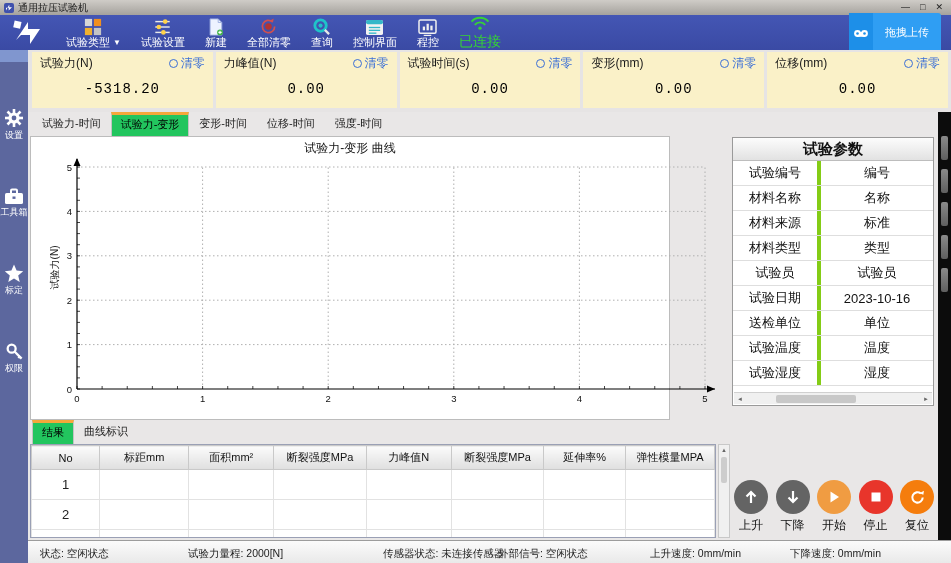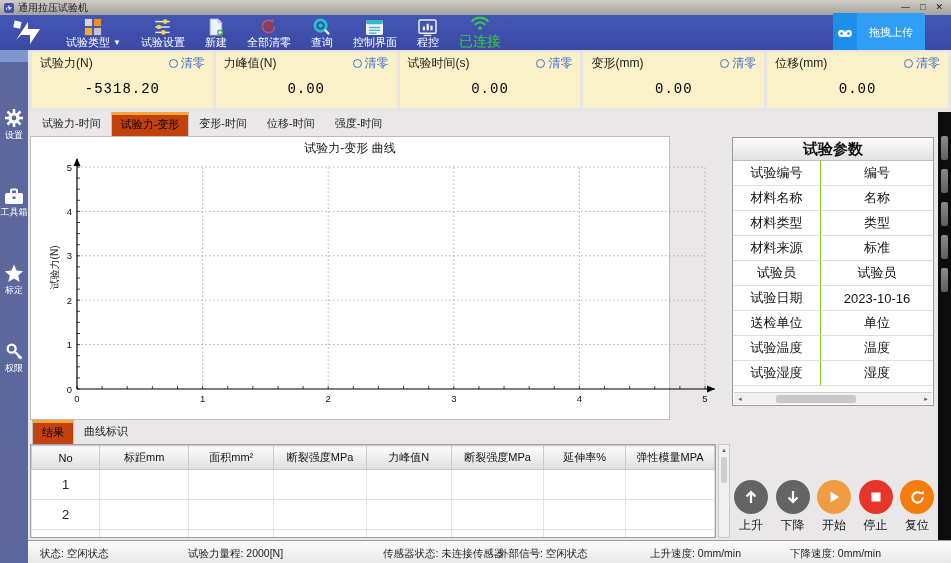--- a/index.html
+++ b/index.html
@@ -21,21 +21,21 @@
   
   .toolbar { position:absolute; left:0; top:15px; width:951px; height:35px;
     background:linear-gradient(#4456b4,#3a4aa4); display:flex; align-items:center; }
   .logo { width:56px; height:35px; display:flex; align-items:center; justify-content:center; }
   .tbitem { display:flex; flex-direction:column; align-items:center; justify-content:center;
     color:#fff; font-size:11px; padding:0 10px; height:35px; cursor:pointer; position:relative; }
   .tbitem .ic { height:19px; display:flex; align-items:flex-end; justify-content:center; }
   .tbitem .lab { line-height:13px; white-space:nowrap; display:flex; align-items:center; gap:3px; }
   .caret { font-size:8px; color:#fff; }
   .conn { display:flex; flex-direction:column; align-items:center; font-size:14px; padding:0 10px; }
-  .upload { margin-left:auto; margin-right:26px; height:40px; display:flex; align-items:stretch;
+  .upload { margin-left:auto; margin-right:10px; height:40px; display:flex; align-items:stretch;
     border-radius:3px; overflow:hidden; cursor:pointer;padding-left:28px; }
   .upload .cbox { width:24px; background:#1d8fe8; display:flex; align-items:center; justify-content:center; }
   .upload .ctxt { background:#2f9ef3; color:#fff; font-size:11px; display:flex; align-items:center; padding:0 12px; }
 
   
   .meters { position:absolute; left:28px; top:50px; width:923px; height:62px;
     background:#e6e4e4; display:flex; gap:3px; padding:2px 3px 4px 4px; }
   .meter { flex:1; background:#faf1c8; display:flex; flex-direction:column; padding:3px 8px 2px; }
   .meter .mtop { display:flex; align-items:center; justify-content:space-between; }
   .meter .mlabel { color:#1b1b1b; font-size:12px; }
@@ -48,21 +48,21 @@
   .sidebar { position:absolute; left:0; top:50px; width:28px; height:513px; background:#5c679e; }
   .sidebar .cap { width:28px; height:12px; background:#8096cf; }
   .sbitem { display:flex; flex-direction:column; align-items:center; color:#fff;
     font-size:9px; margin-top:46px; cursor:pointer; line-height:11px; text-align:center; }
   .sbitem svg { margin-bottom:2px; }
 
   
   .main { position:absolute; left:28px; top:112px; width:702px; height:428px; }
   .tabsrow { position:absolute; left:4px; top:2px; display:flex; height:22px; align-items:flex-end; }
   .tab { font-size:11px; color:#222; padding:3px 9px 4px; border:1px solid transparent; cursor:pointer; white-space:nowrap; }
-  .tab.active { background:#c2410c; border:1px solid #c3c3c3; border-bottom:none; border-top:3px solid #f5a73b; padding-top:2px; color:#000; }
+  .tab.active { background:#22c55e; border:1px solid #c3c3c3; border-bottom:none; border-top:3px solid #f5a73b; padding-top:2px; color:#000; }
   .chartpanel { position:absolute; left:2px; top:24px; width:640px; height:284px; background:#fff;
     border:1px solid #bcbcbc; }
   .charttitle { position:absolute; left:0; right:0; top:3px; text-align:center; font-size:12px; color:#111; }
   .ylab { position:absolute; left:2px; top:50%; transform:rotate(-90deg) translateX(40%); transform-origin:center;
     font-size:10px; color:#222; white-space:nowrap; }
   .chartpanel svg { position:absolute; left:12px; top:18px; }
 
   .restabs { position:absolute; left:4px; top:312px; display:flex; height:20px; align-items:flex-end; }
   .rtable-wrap { position:absolute; left:2px; top:332px; width:686px; height:94px; background:#fff;
     border:1px solid #9aa0b5; overflow:hidden; }
@@ -75,21 +75,21 @@
   .vscroll .thumb { margin:1px 2px; height:26px; background:#cdcdcd; border-radius:2px; }
 
   
   .rightpanel { position:absolute; left:730px; top:112px; width:208px; height:428px; }
   .ptab { position:absolute; left:5px; top:20px;margin-top:12px; }
   .parambox { position:absolute; left:2px; top:25px; width:202px; height:269px; background:#fff;
     border:1px solid #9a9a9a; }
   .phead { height:23px; background:linear-gradient(#fcfcfc,#e2e2e2); border-bottom:1px solid #bdbdbd;
     text-align:center; font-size:15px; font-weight:bold; color:#111; line-height:22px; }
   .prow { display:flex; height:25px; border-bottom:1px solid #dedede; align-items:center; }
-  .prow .pn { width:88px; text-align:center; font-size:13px; color:#111; border-right:1px solid #84cc16; line-height:24px; }
+  .prow .pn { width:88px; text-align:center; font-size:13px; color:#111; border-right:4px solid #84cc16; line-height:24px; }
   .prow .pv { flex:1; text-align:center; font-size:13px; color:#111; cursor:text; }
   .hscroll { position:absolute; left:1px; right:1px; bottom:1px; height:12px; background:#f0f0f0;
     border-top:1px solid #d0d0d0; display:flex; align-items:center; }
   .hscroll .arr { width:12px; font-size:6px; color:#666; text-align:center; }
   .hscroll .thumb { width:80px; height:8px; background:#c8c8c8; border-radius:2px; margin-left:30px; }
 
   .ctrls { position:absolute; left:4px; top:368px; width:200px; display:flex; justify-content:space-between; }
   .ctrl { display:flex; flex-direction:column; align-items:center; cursor:pointer; }
   .ctrl .cbtn { width:34px; height:34px; border-radius:50%; display:flex; align-items:center; justify-content:center; }
   .ctrl .clab { font-size:12px; color:#111; margin-top:3px; }
@@ -507,26 +507,26 @@
       <div class="phead">试验参数</div>
       <div class="prow">
           <span class="pn">试验编号</span>
           <span class="pv">编号</span>
         </div>
       <div class="prow">
           <span class="pn">材料名称</span>
           <span class="pv">名称</span>
         </div>
       <div class="prow">
+          <span class="pn">材料来源</span>
+          <span class="pv">标准</span>
+        </div>
+      <div class="prow">
           <span class="pn">材料类型</span>
           <span class="pv">类型</span>
-        </div>
-      <div class="prow">
-          <span class="pn">材料来源</span>
-          <span class="pv">标准</span>
         </div>
       <div class="prow">
           <span class="pn">试验员</span>
           <span class="pv">试验员</span>
         </div>
       <div class="prow">
           <span class="pn">试验日期</span>
           <span class="pv">2023-10-16</span>
         </div>
       <div class="prow">

